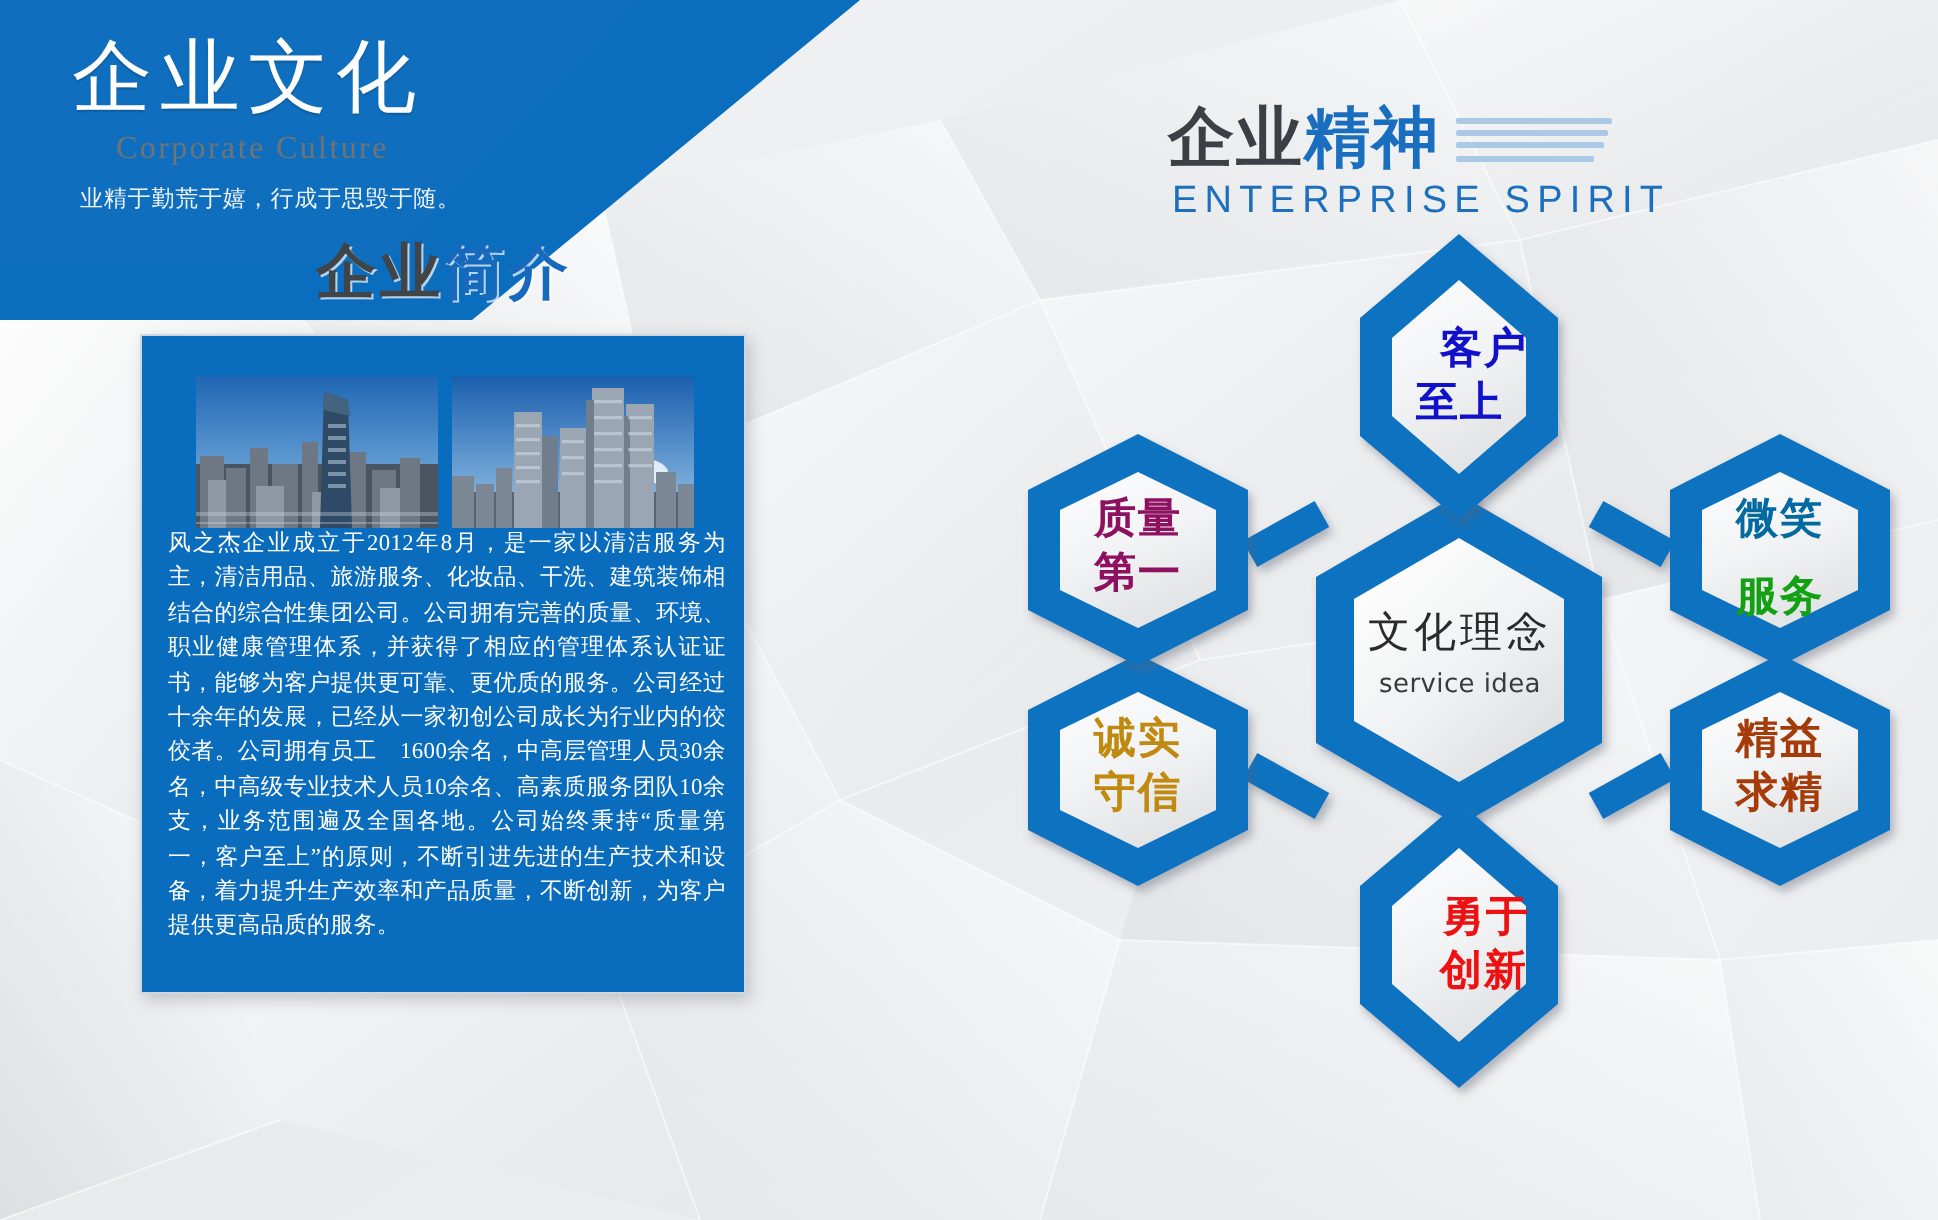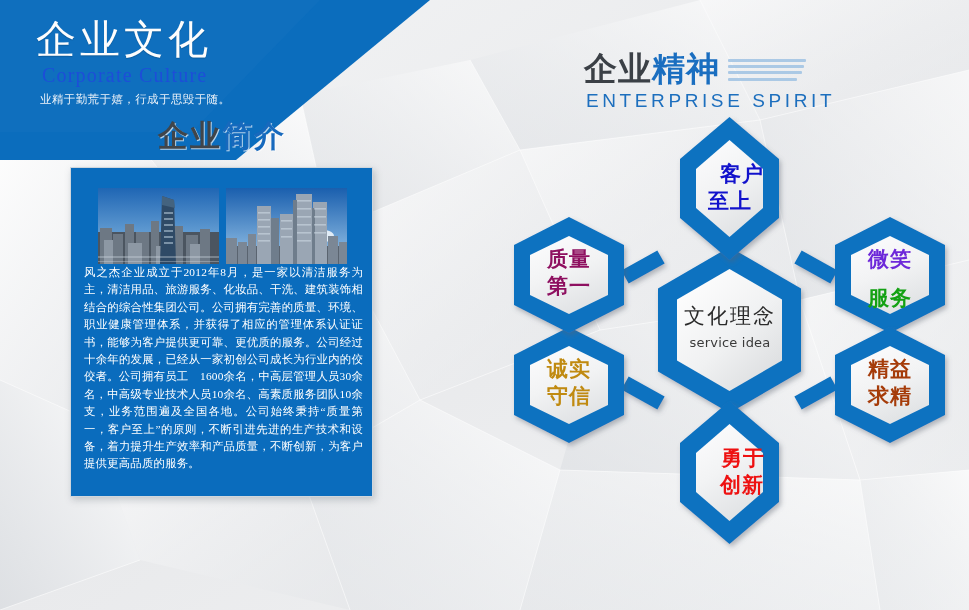--- a/index.html
+++ b/index.html
@@ -36,22 +36,22 @@
     color:#ffffff; text-align:left;
   }
   .corner-title .zh {
     font-family:"DejaVu Serif", serif;
     font-size:40px; line-height:46px; letter-spacing:4px;
     color:#fdfdfd;
     text-shadow:0 1px 1px rgba(0,0,0,.18);
   }
   .corner-title .en {
     font-family:"Liberation Serif", serif;
-    font-size:20px; line-height:24px; letter-spacing:1.2px;
-    margin-top:1px; margin-left:6px; color:#1d4ed8;
+    font-size:16px; line-height:24px; letter-spacing:1.2px;
+    margin-top:1px; margin-left:22px; color:#737373;
   }
   .corner-title .motto {
     font-family:"DejaVu Sans", sans-serif;
     font-size:11.5px; line-height:16px; letter-spacing:.4px;
     margin-top:4px; margin-left:4px; color:#edf3f9;
   }
 
   
   .sec-head {
     position:absolute; left:158px; top:116px;
@@ -390,21 +390,21 @@
         <path d="M40 150 L79 131 L118 150 L118 190 L79 209 L40 190 Z" fill="url(#hexfill)"></path>
       </g>
     </svg>
 
     <div class="hexlabel hl-center-zh" style="left:180px; top:200px; width:120px;">文化理念</div>
     <div class="hexlabel hl-center-en" style="left:180px; top:231px; width:120px;">service idea</div>
 
     <div class="hexlabel hl-outer" style="left:190px; top:58px; width:124px; color:#1111cc;">客户</div>
     <div class="hexlabel hl-outer" style="left:190px; top:85px; width:100px; color:#1111cc;">至上</div>
 
-    <div class="hexlabel hl-outer" style="left:350px; top:143px; width:100px; color:#6d28d9;">微笑</div>
+    <div class="hexlabel hl-outer" style="left:350px; top:143px; width:100px; color:#0369a1;">微笑</div>
     <div class="hexlabel hl-outer" style="left:350px; top:170px; width:100px; color:#13a113;margin-top:12px;">服务</div>
 
     <div class="hexlabel hl-outer" style="left:350px; top:253px; width:100px; color:#a53b09;">精益</div>
     <div class="hexlabel hl-outer" style="left:350px; top:280px; width:100px; color:#a53b09;">求精</div>
 
     <div class="hexlabel hl-outer" style="left:190px; top:342px; width:100px; color:#ee1111;padding-left:26px;">勇于</div>
     <div class="hexlabel hl-outer" style="left:190px; top:369px; width:100px; color:#ee1111;padding-left:24px;">创新</div>
 
     <div class="hexlabel hl-outer" style="left:29px; top:253px; width:100px; color:#c08a10;">诚实</div>
     <div class="hexlabel hl-outer" style="left:29px; top:280px; width:100px; color:#c08a10;">守信</div>

